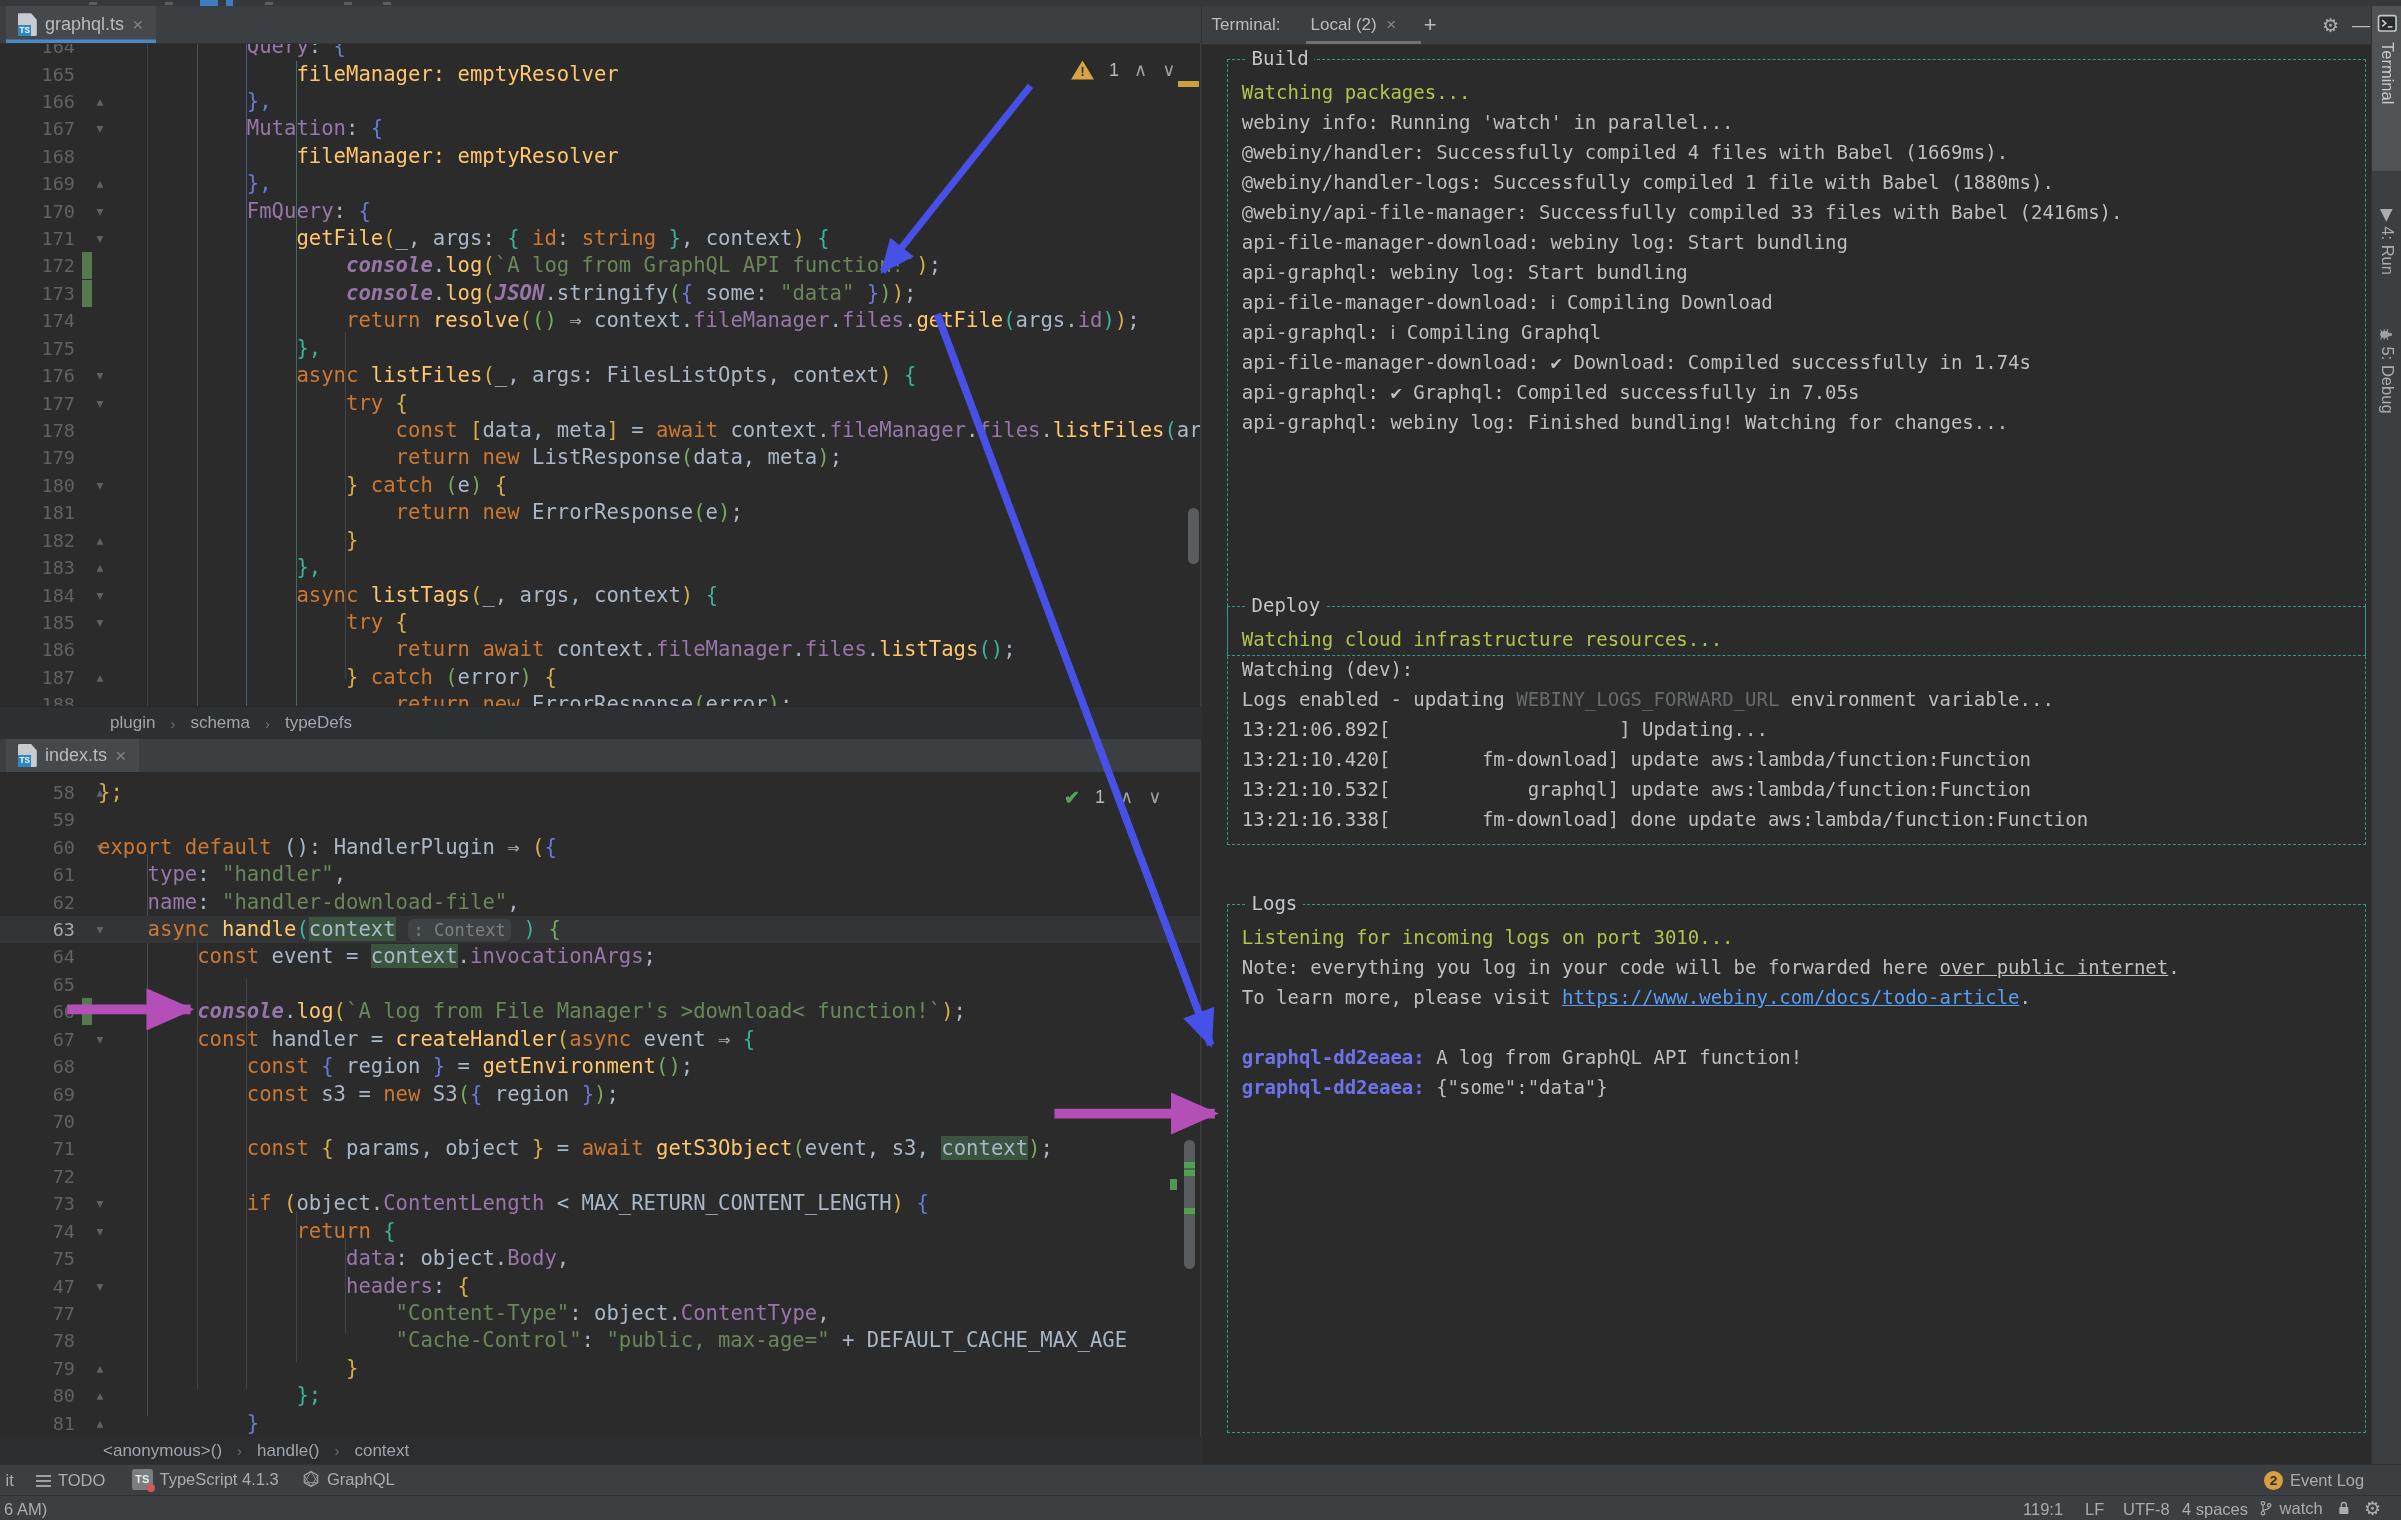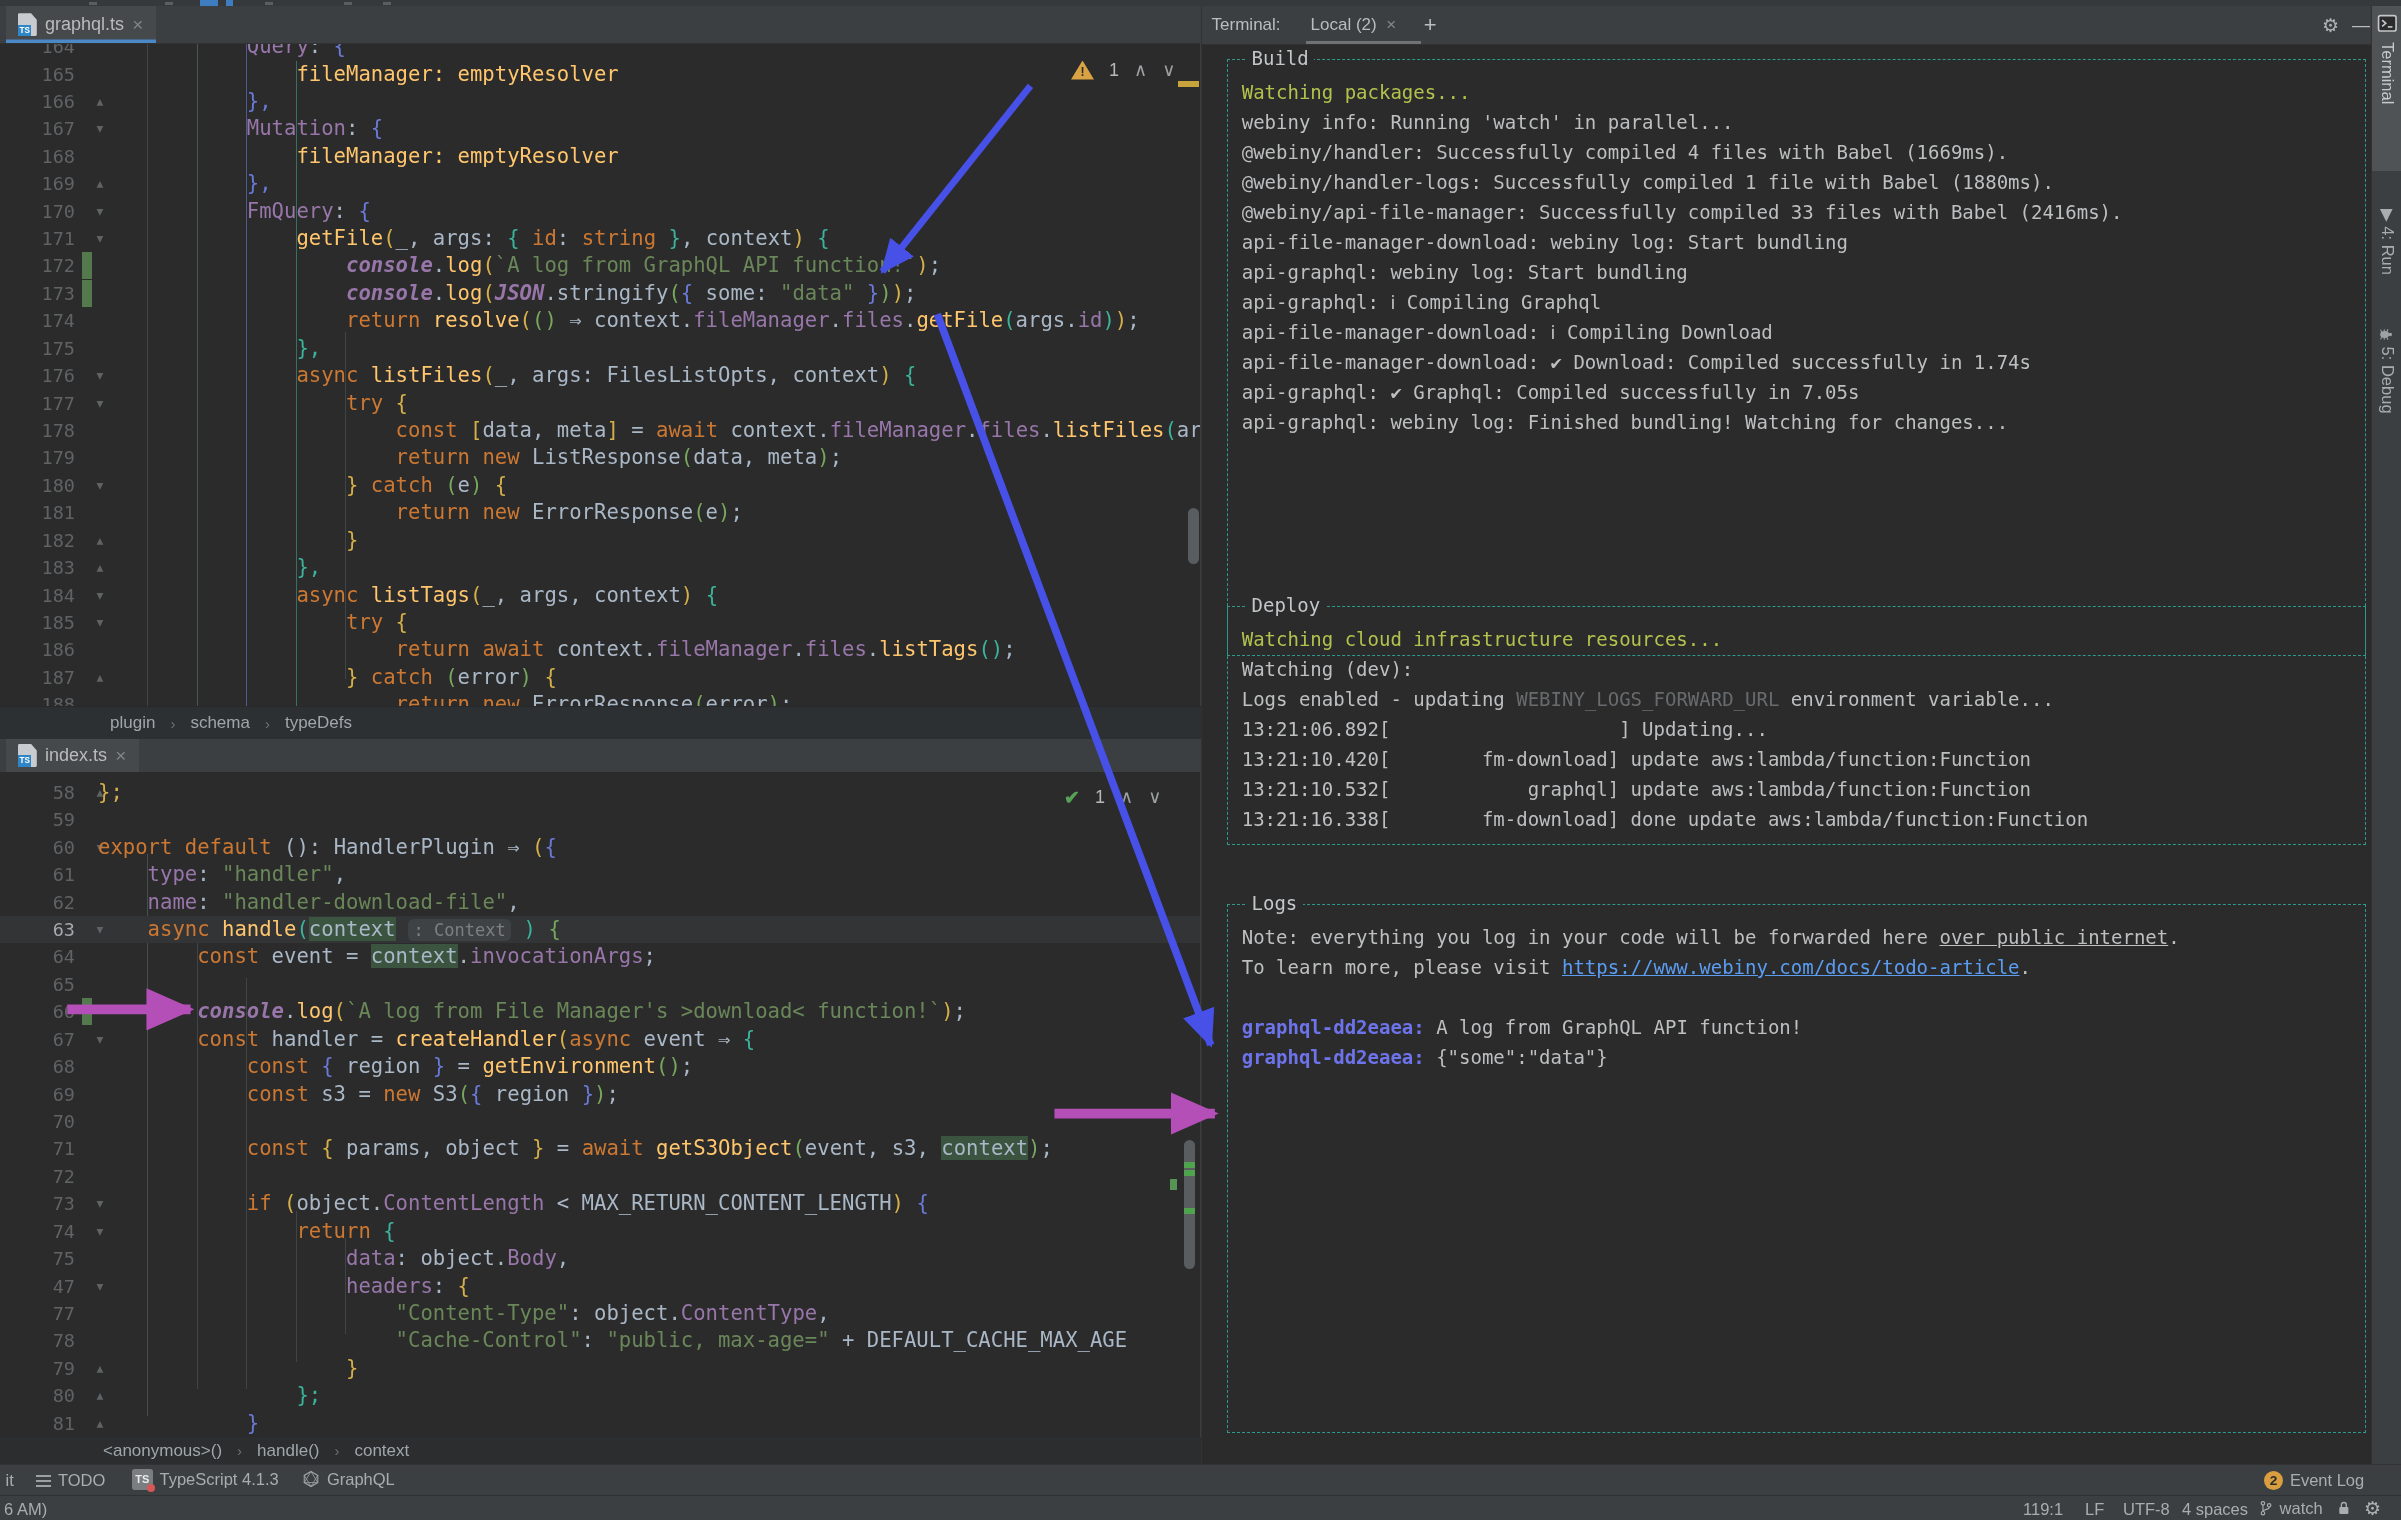--- a/index.html
+++ b/index.html
@@ -426,42 +426,43 @@
     <div class="tbox" style="left:25px;top:53px;width:1137px;height:595px">
       <span class="tbox-title">Build</span>
       <div class="tbox-body" id="tbox0">
           <div class="tline"><span class="c-lg">Watching packages...</span></div>
           <div class="tline"><span class="c-tx">webiny info: Running 'watch' in parallel...</span></div>
           <div class="tline"><span class="c-tx">@webiny/handler: Successfully compiled 4 files with Babel (1669ms).</span></div>
           <div class="tline"><span class="c-tx">@webiny/handler-logs: Successfully compiled 1 file with Babel (1880ms).</span></div>
           <div class="tline"><span class="c-tx">@webiny/api-file-manager: Successfully compiled 33 files with Babel (2416ms).</span></div>
           <div class="tline"><span class="c-tx">api-file-manager-download: webiny log: Start bundling</span></div>
           <div class="tline"><span class="c-tx">api-graphql: webiny log: Start bundling</span></div>
+          <div class="tline"><span class="c-tx">api-file-manager-download: ℹ Compiling Download</span></div>
           <div class="tline"><span class="c-tx">api-graphql: ℹ Compiling Graphql</span></div>
-          <div class="tline"><span class="c-tx">api-file-manager-download: ℹ Compiling Download</span></div>
           <div class="tline"><span class="c-tx">api-file-manager-download: ✔ Download: Compiled successfully in 1.74s</span></div>
           <div class="tline"><span class="c-tx">api-graphql: ✔ Graphql: Compiled successfully in 7.05s</span></div>
           <div class="tline"><span class="c-tx">api-graphql: webiny log: Finished bundling! Watching for changes...</span></div>
         </div>
     </div>
     <div class="tbox" style="left:25px;top:600px;width:1137px;height:237px">
       <span class="tbox-title">Deploy</span>
       <div class="tbox-body" id="tbox1">
           <div class="tline"><span class="c-lg">Watching cloud infrastructure resources...</span></div>
           <div class="tline"><span class="c-tx">Watching (dev):</span></div>
           <div class="tline"><span class="c-tx">Logs enabled - updating </span><span class="c-dm">WEBINY_LOGS_FORWARD_URL</span><span class="c-tx"> environment variable...</span></div>
           <div class="tline"><span class="c-tx">13:21:06.892[                    ] Updating...</span></div>
           <div class="tline"><span class="c-tx">13:21:10.420[        fm-download] update aws:lambda/function:Function</span></div>
           <div class="tline"><span class="c-tx">13:21:10.532[            graphql] update aws:lambda/function:Function</span></div>
           <div class="tline"><span class="c-tx">13:21:16.338[        fm-download] done update aws:lambda/function:Function</span></div>
         </div>
     </div>
     <div class="tbox" style="left:25px;top:898px;width:1137px;height:527px">
       <span class="tbox-title">Logs</span>
       <div class="tbox-body" id="tbox2">
+          <div class="tline"><span class="c-lg">Listening for incoming logs on port 3010...</span></div>
           <div class="tline"><span class="c-tx">Note: everything you log in your code will be forwarded here </span><span class="c-un">over public internet</span><span class="c-tx">.</span></div>
           <div class="tline"><span class="c-tx">To learn more, please visit </span><span class="c-lk">https://www.webiny.com/docs/todo-article</span><span class="c-tx">.</span></div>
           <div class="tline"></div>
           <div class="tline"><span class="c-ib">graphql-dd2eaea:</span><span class="c-tx"> A log from GraphQL API function!</span></div>
           <div class="tline"><span class="c-ib">graphql-dd2eaea:</span><span class="c-tx"> {"some":"data"}</span></div>
         </div>
     </div>
   </div>
 
   <div id="stripe" class="abs">

